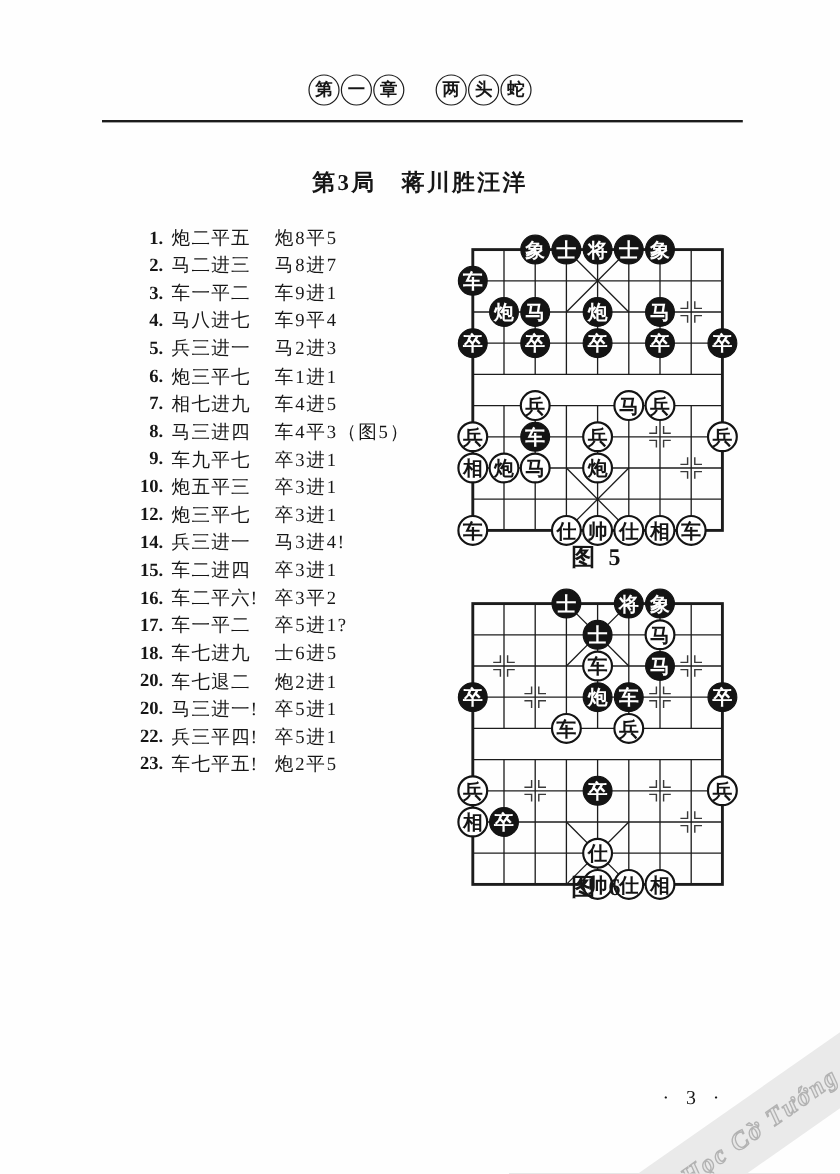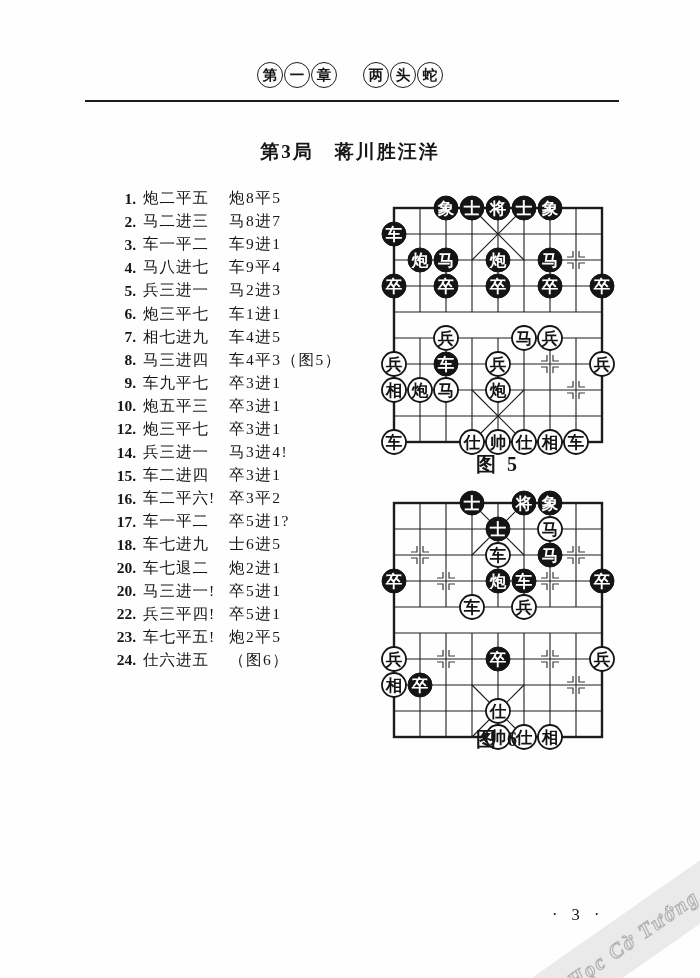--- a/index.html
+++ b/index.html
@@ -170,25 +170,20 @@
       <div class="move-row">
         <span class="mnum">22.</span>
         <span class="mred">兵三平四!</span>
         <span class="mblack">卒5进1</span>
       </div>
       <div class="move-row">
         <span class="mnum">23.</span>
         <span class="mred">车七平五!</span>
         <span class="mblack">炮2平5</span>
       </div>
-      <div class="move-row">
-        <span class="mnum">24.</span>
-        <span class="mred">仕六进五</span>
-        <span class="mblack">（图6）</span>
-      </div>
     </div>
 
   <svg class="board" id="board-0" width="238" height="264">
       <g>
         <line x1="15" y1="15" x2="223" y2="15" class="bl"></line>
         <line x1="15" y1="41" x2="223" y2="41" class="bl"></line>
         <line x1="15" y1="67" x2="223" y2="67" class="bl"></line>
         <line x1="15" y1="93" x2="223" y2="93" class="bl"></line>
         <line x1="15" y1="119" x2="223" y2="119" class="bl"></line>
         <line x1="15" y1="145" x2="223" y2="145" class="bl"></line>

